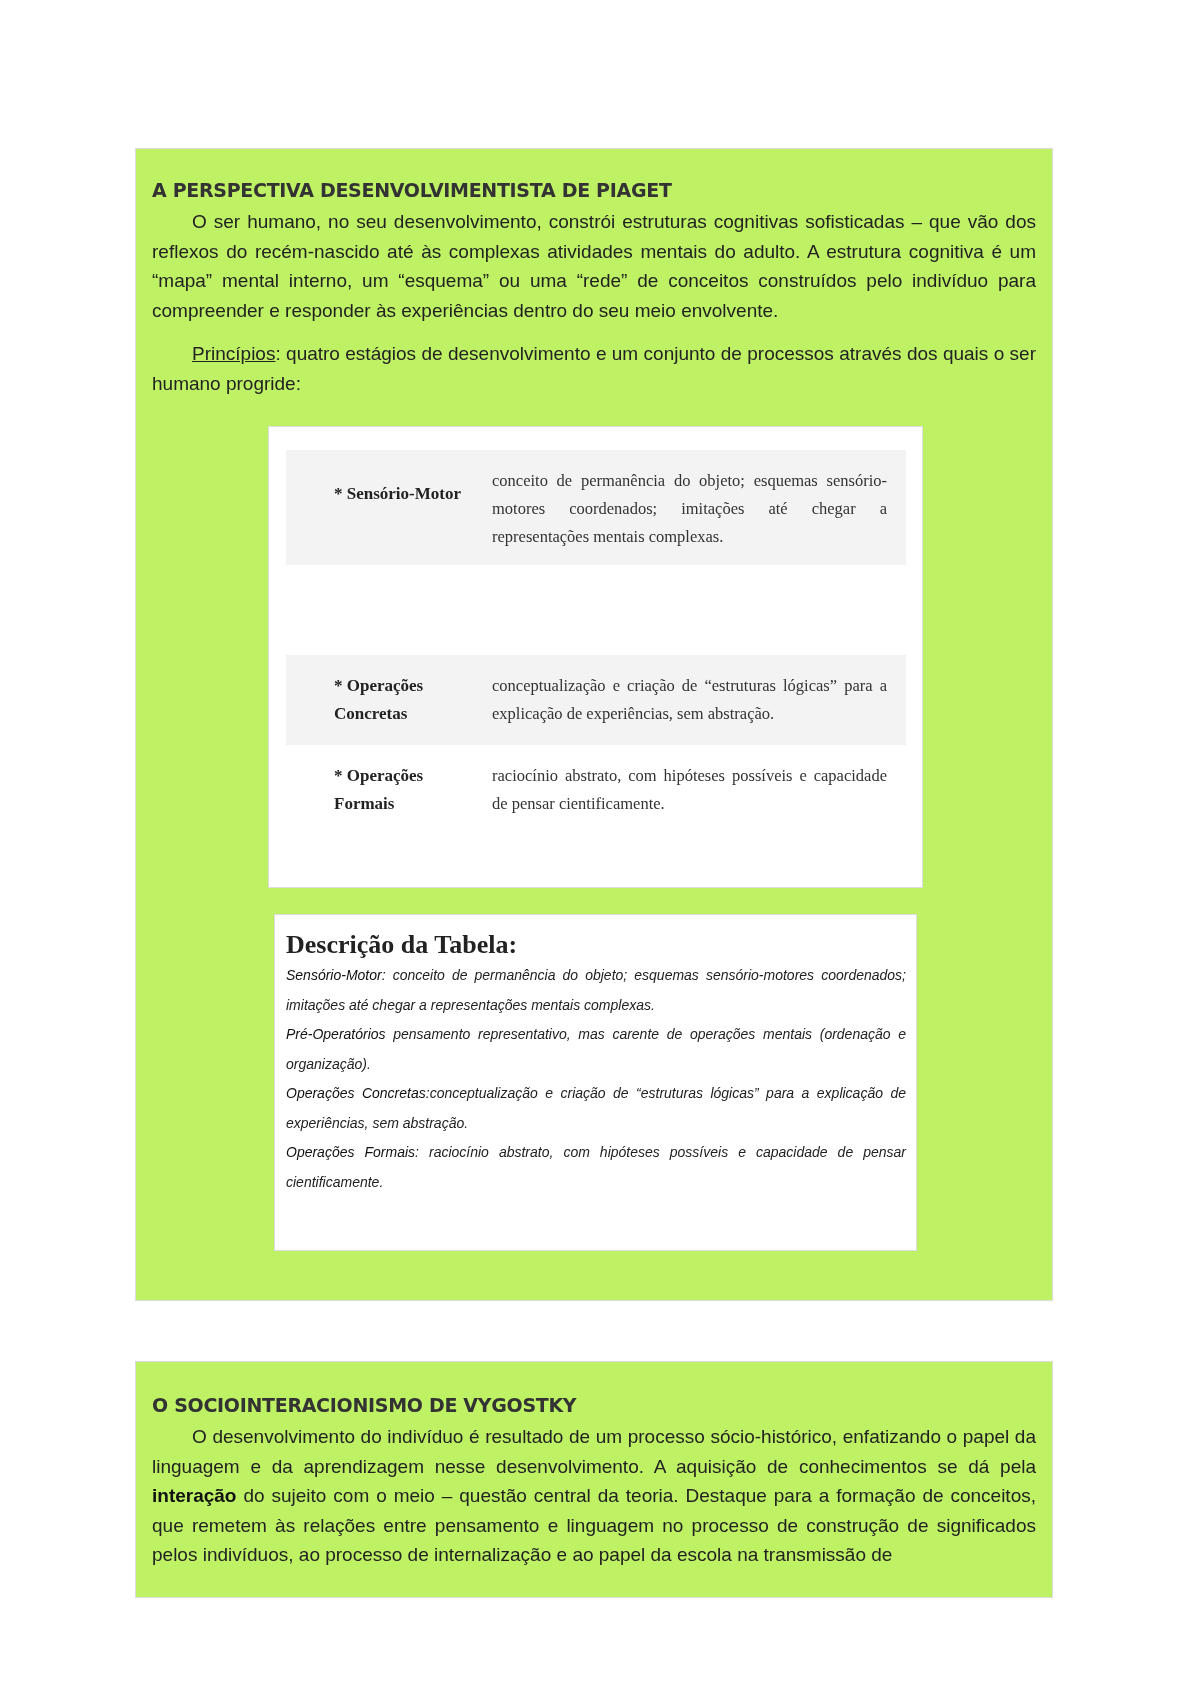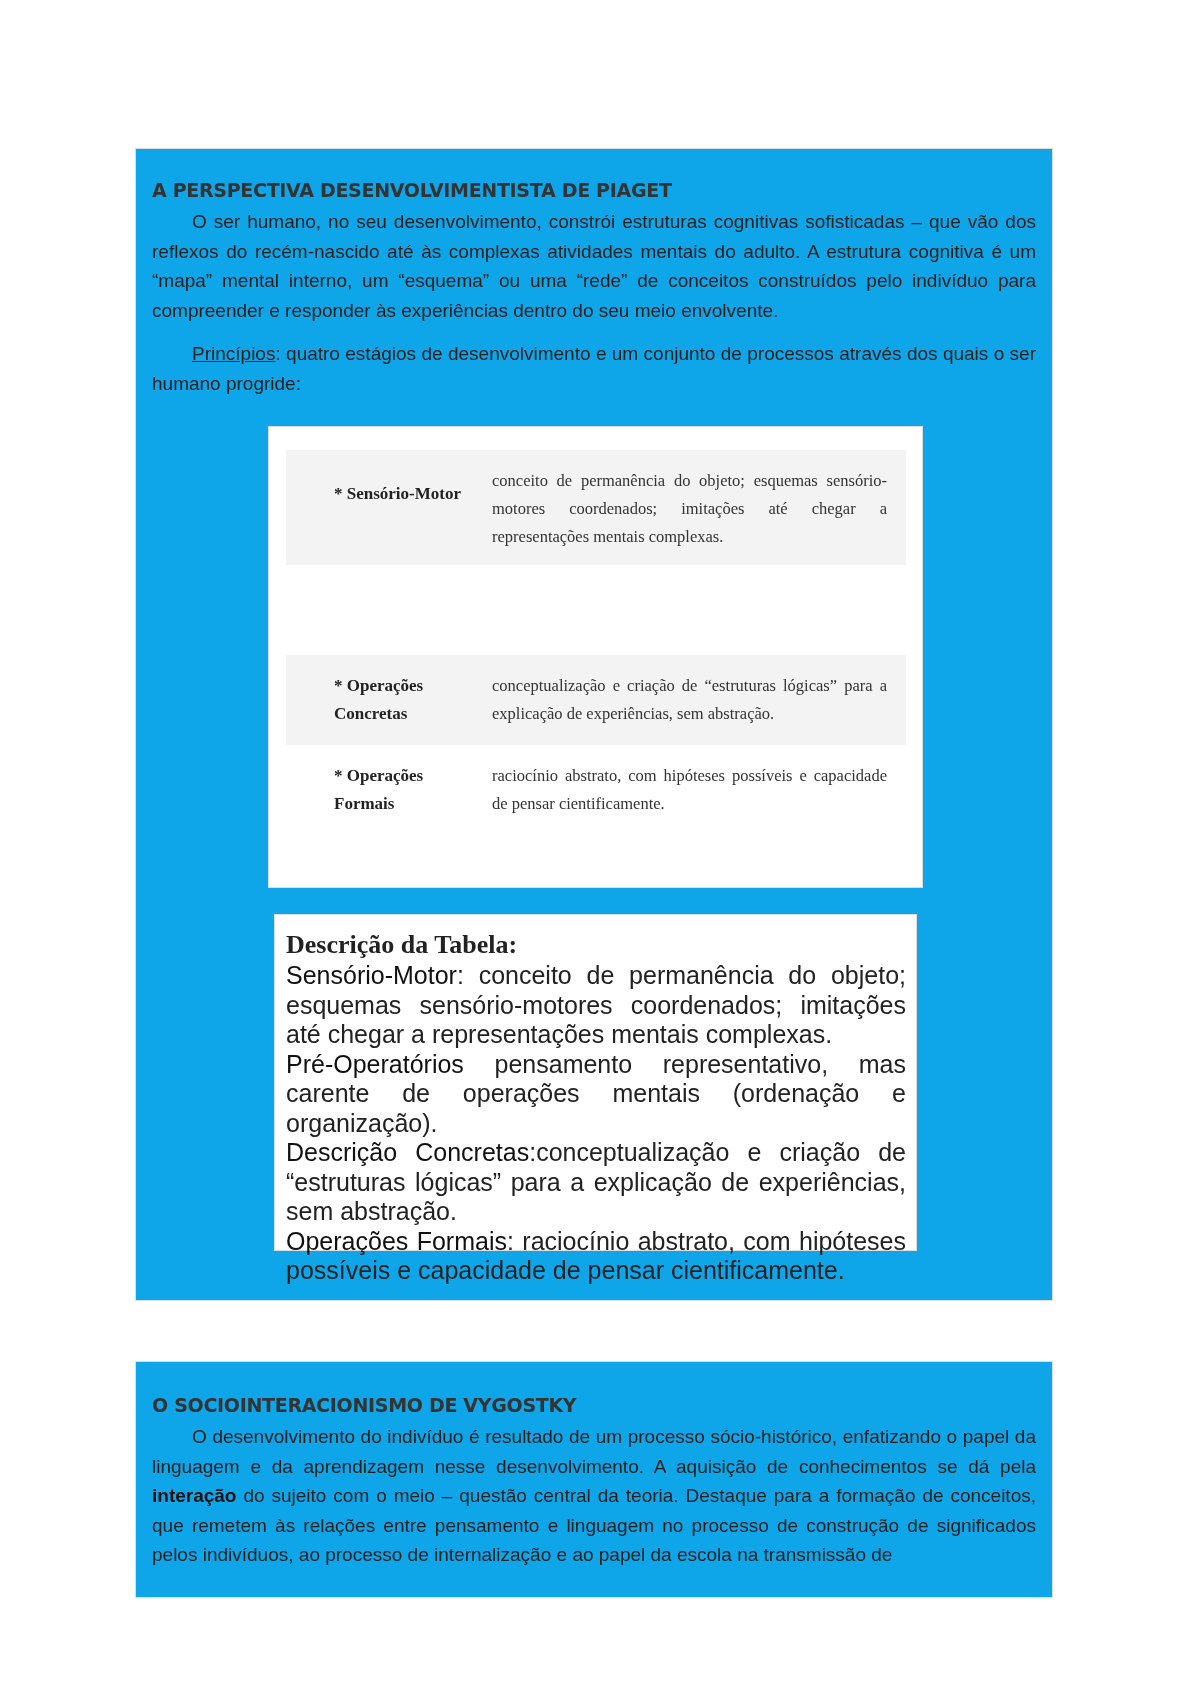--- a/index.html
+++ b/index.html
@@ -1,19 +1,19 @@
 <!DOCTYPE html>
 <html><head>
 <meta charset="utf-8">
 <style>
   html, body { margin: 0; padding: 0; background: #ffffff; }
   body { width: 1189px; height: 1683px; position: relative; overflow: hidden;
          font-family: "Liberation Sans", sans-serif; color: #222; }
   .section-box { position: absolute; left: 135px; width: 918px; border: 1px solid #dcdcdc;
-                 box-sizing: border-box; background: #0ea5e9; padding-left: 44px; }
+                 box-sizing: border-box; background: #bef264; padding-left: 44px; }
   #box1 { top: 148px; height: 1153px; }
   #box2 { top: 1361px; height: 237px; }
   .section-title { position: absolute; left: 16px; font-family: "DejaVu Sans", sans-serif;
                    font-weight: bold; font-size: 19px; color: #333; letter-spacing: -0.3px; }
   #box1 .section-title { top: 30px; }
   #box2 .section-title { top: 32px; }
   .para { position: absolute; left: 16px; width: 884px; font-size: 19px; line-height: 29.5px;
           text-align: justify; color: #222; margin: 0; }
   .para .indent { display: inline-block; width: 40px; }
   #p1 { top: 58px; }
@@ -30,22 +30,22 @@
   .stage-name { position: absolute; left: 20px; width: 150px; font-family: "Liberation Serif", serif;
                 font-weight: bold; font-size: 17px; line-height: 28px; color: #222; margin-left: 28px; }
   .stage-desc { position: absolute; left: 206px; width: 395px; font-family: "Liberation Serif", serif;
                 font-size: 16.5px; line-height: 28px; color: #333; text-align: justify; }
 
   
   #desc-box { position: absolute; left: 138px; top: 765px; width: 643px; height: 337px;
               border: 1px solid #dcdcdc; box-sizing: border-box; background: #fff; }
   #desc-title { position: absolute; left: 11px; top: 15px; font-family: "Liberation Serif", serif;
                 font-weight: bold; font-size: 26px; color: #222; }
-  #desc-body { position: absolute; left: 11px; top: 46px; width: 620px; font-size: 25px;
-               line-height: 29.5px; color: #222; text-align: justify; }
+  #desc-body { position: absolute; left: 11px; top: 46px; width: 620px; font-size: 14px;
+               line-height: 29.5px; color: #222; text-align: justify; font-style: italic; }
   #desc-body p { margin: 0; }
   #desc-body .term { color: #111; }
 </style>
 </head>
 <body>
 
 <div id="box1" class="section-box">
   <div class="section-title">A PERSPECTIVA DESENVOLVIMENTISTA DE PIAGET</div>
   <p id="p1" class="para"><span class="indent"></span><span>O ser humano, no seu desenvolvimento, constrói estruturas cognitivas sofisticadas – que vão dos reflexos do recém-nascido até às complexas atividades mentais do adulto. A estrutura cognitiva é um “mapa” mental interno, um “esquema” ou uma “rede” de conceitos construídos pelo indivíduo para compreender e responder às experiências dentro do seu meio envolvente.</span></p>
   <p id="p2" class="para"><span class="indent"></span><span class="underline">Princípios</span><span>: quatro estágios de desenvolvimento e um conjunto de processos através dos quais o ser humano progride:</span></p>
@@ -63,21 +63,21 @@
       <div class="stage-name" style="top:17px;">* Operações Formais</div>
       <div class="stage-desc" style="top:17px;">raciocínio abstrato, com hipóteses possíveis e capacidade de pensar cientificamente.</div>
     </div>
   </div>
 
   <div id="desc-box">
     <div id="desc-title">Descrição da Tabela:</div>
     <div id="desc-body">
       <p><span class="term">Sensório-Motor</span><span>: </span><span>conceito de permanência do objeto; esquemas sensório-motores coordenados; imitações até chegar a representações mentais complexas.</span></p>
       <p><span class="term">Pré-Operatórios</span><span> </span><span>pensamento representativo, mas carente de operações mentais (ordenação e organização).</span></p>
-      <p><span class="term">Descrição Concretas</span><span>:</span><span>conceptualização e criação de “estruturas lógicas” para a explicação de experiências, sem abstração.</span></p>
+      <p><span class="term">Operações Concretas</span><span>:</span><span>conceptualização e criação de “estruturas lógicas” para a explicação de experiências, sem abstração.</span></p>
       <p><span class="term">Operações Formais</span><span>: </span><span>raciocínio abstrato, com hipóteses possíveis e capacidade de pensar cientificamente.</span></p>
     </div>
   </div>
 </div>
 
 <div id="box2" class="section-box">
   <div class="section-title">O SOCIOINTERACIONISMO DE VYGOSTKY</div>
   <p id="p3" class="para"><span class="indent"></span><span>O desenvolvimento do indivíduo é resultado de um processo sócio-histórico, enfatizando o papel da linguagem e da aprendizagem nesse desenvolvimento. A aquisição de conhecimentos se dá pela </span><span class="strong">interação</span><span> do sujeito com o meio – questão central da teoria. Destaque para a formação de conceitos, que remetem às relações entre pensamento e linguagem no processo de construção de significados pelos indivíduos, ao processo de internalização e ao papel da escola na transmissão de</span></p>
 </div>
 

